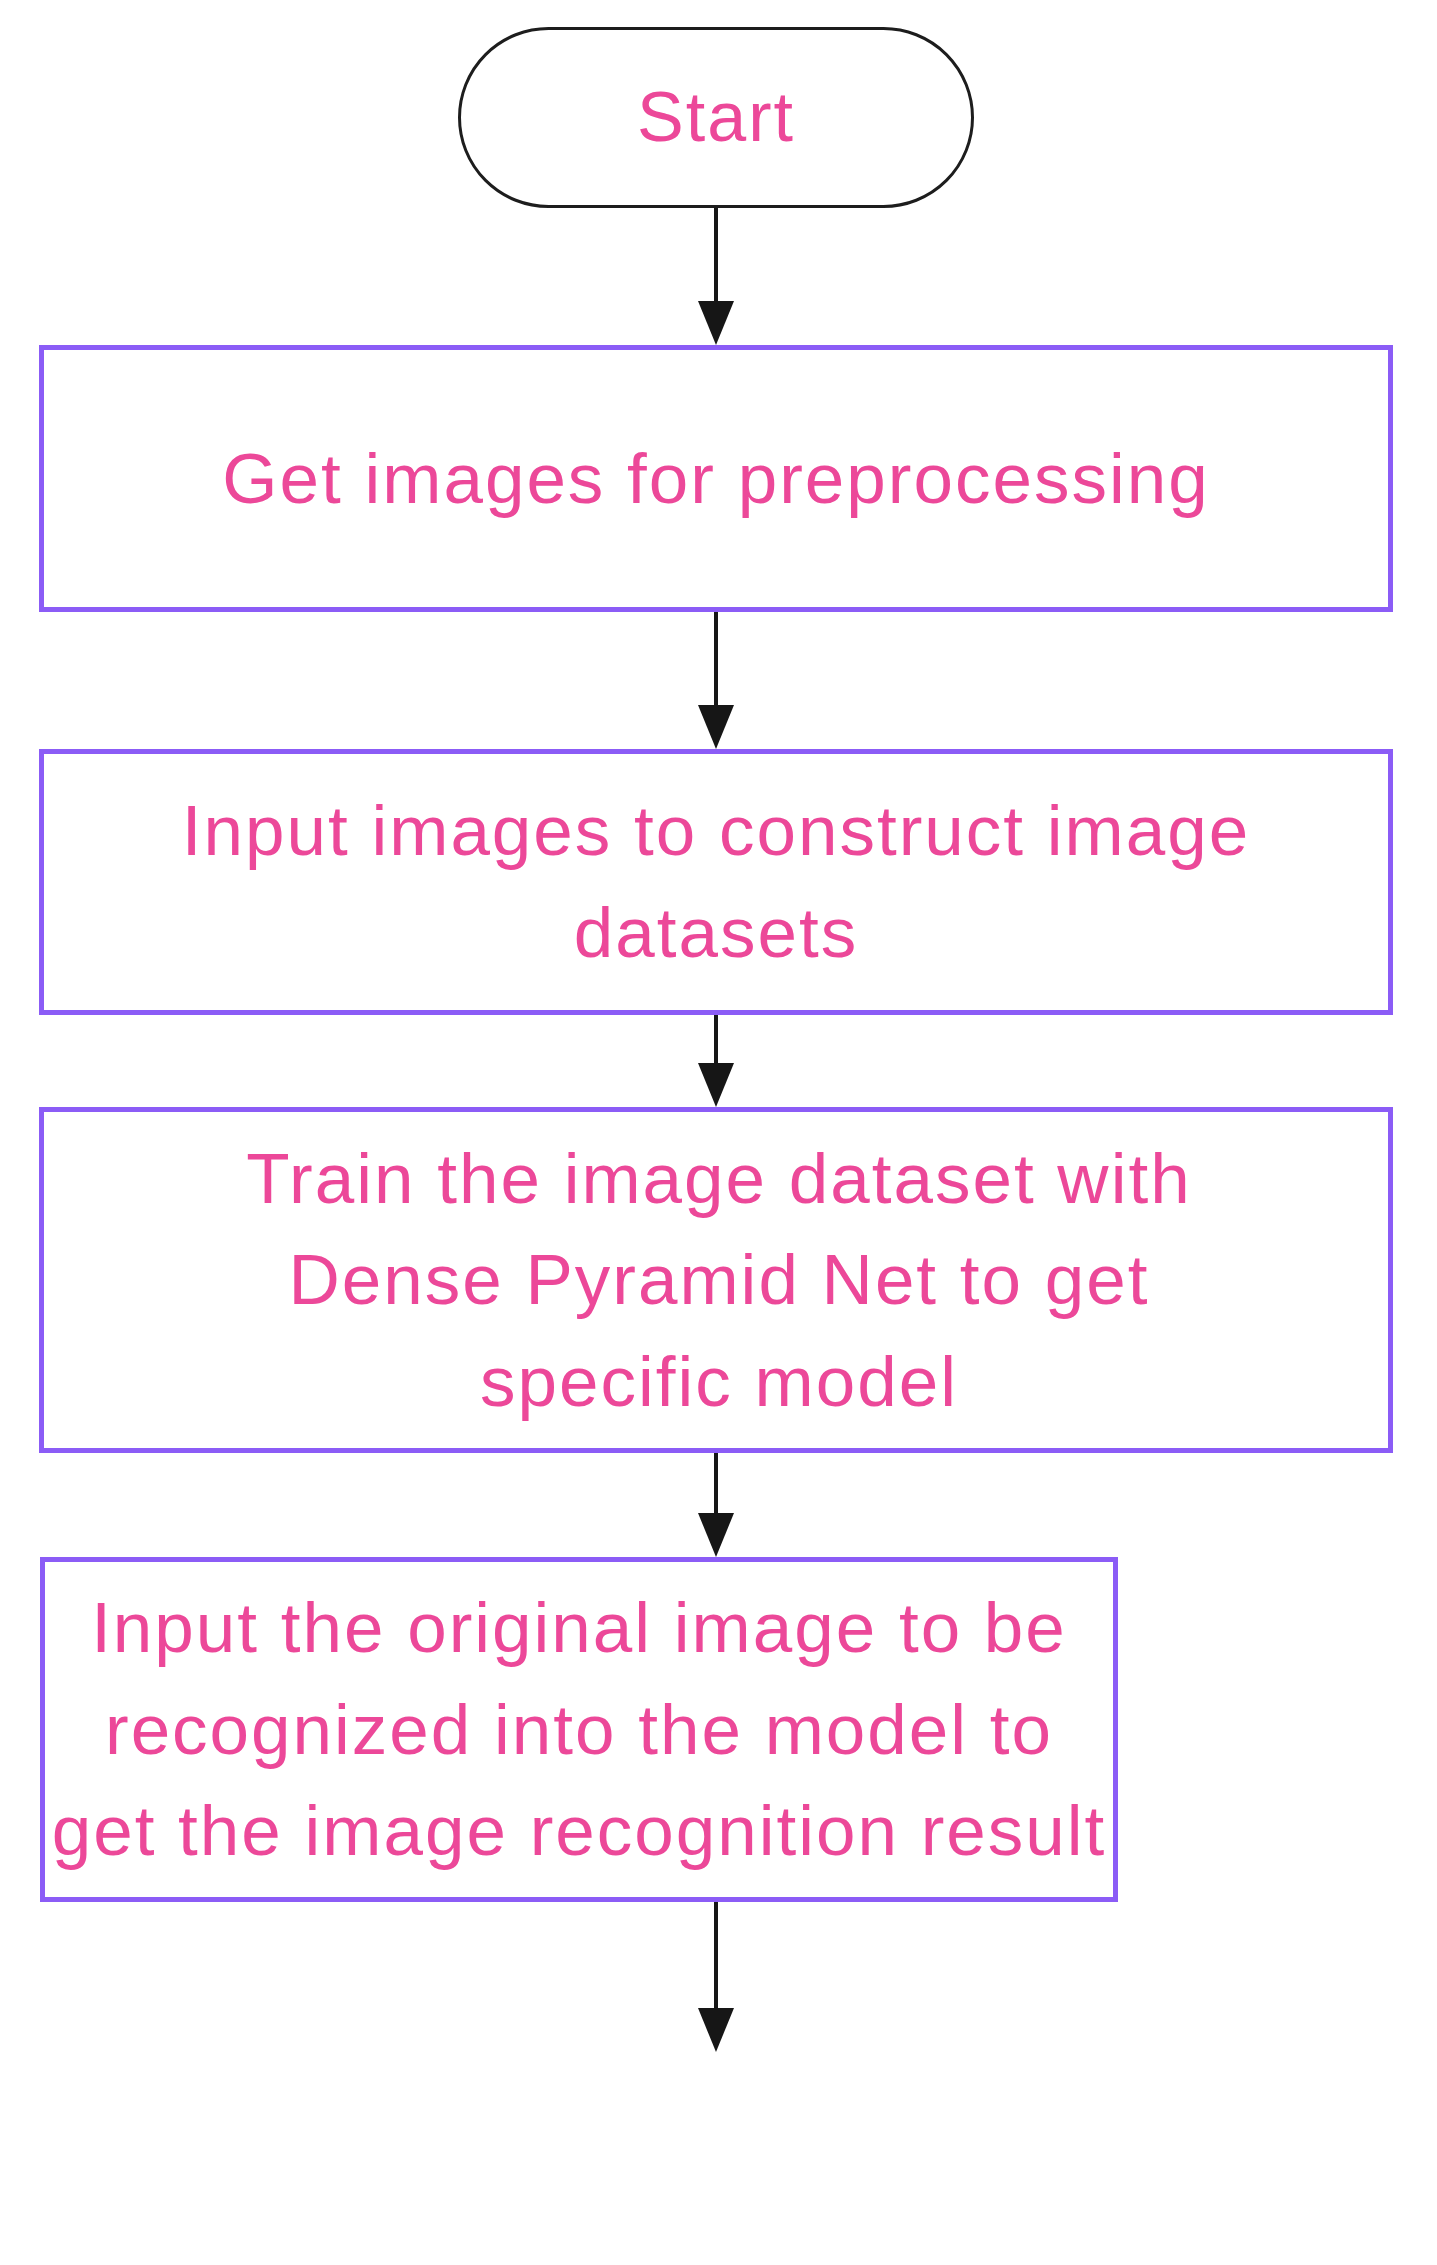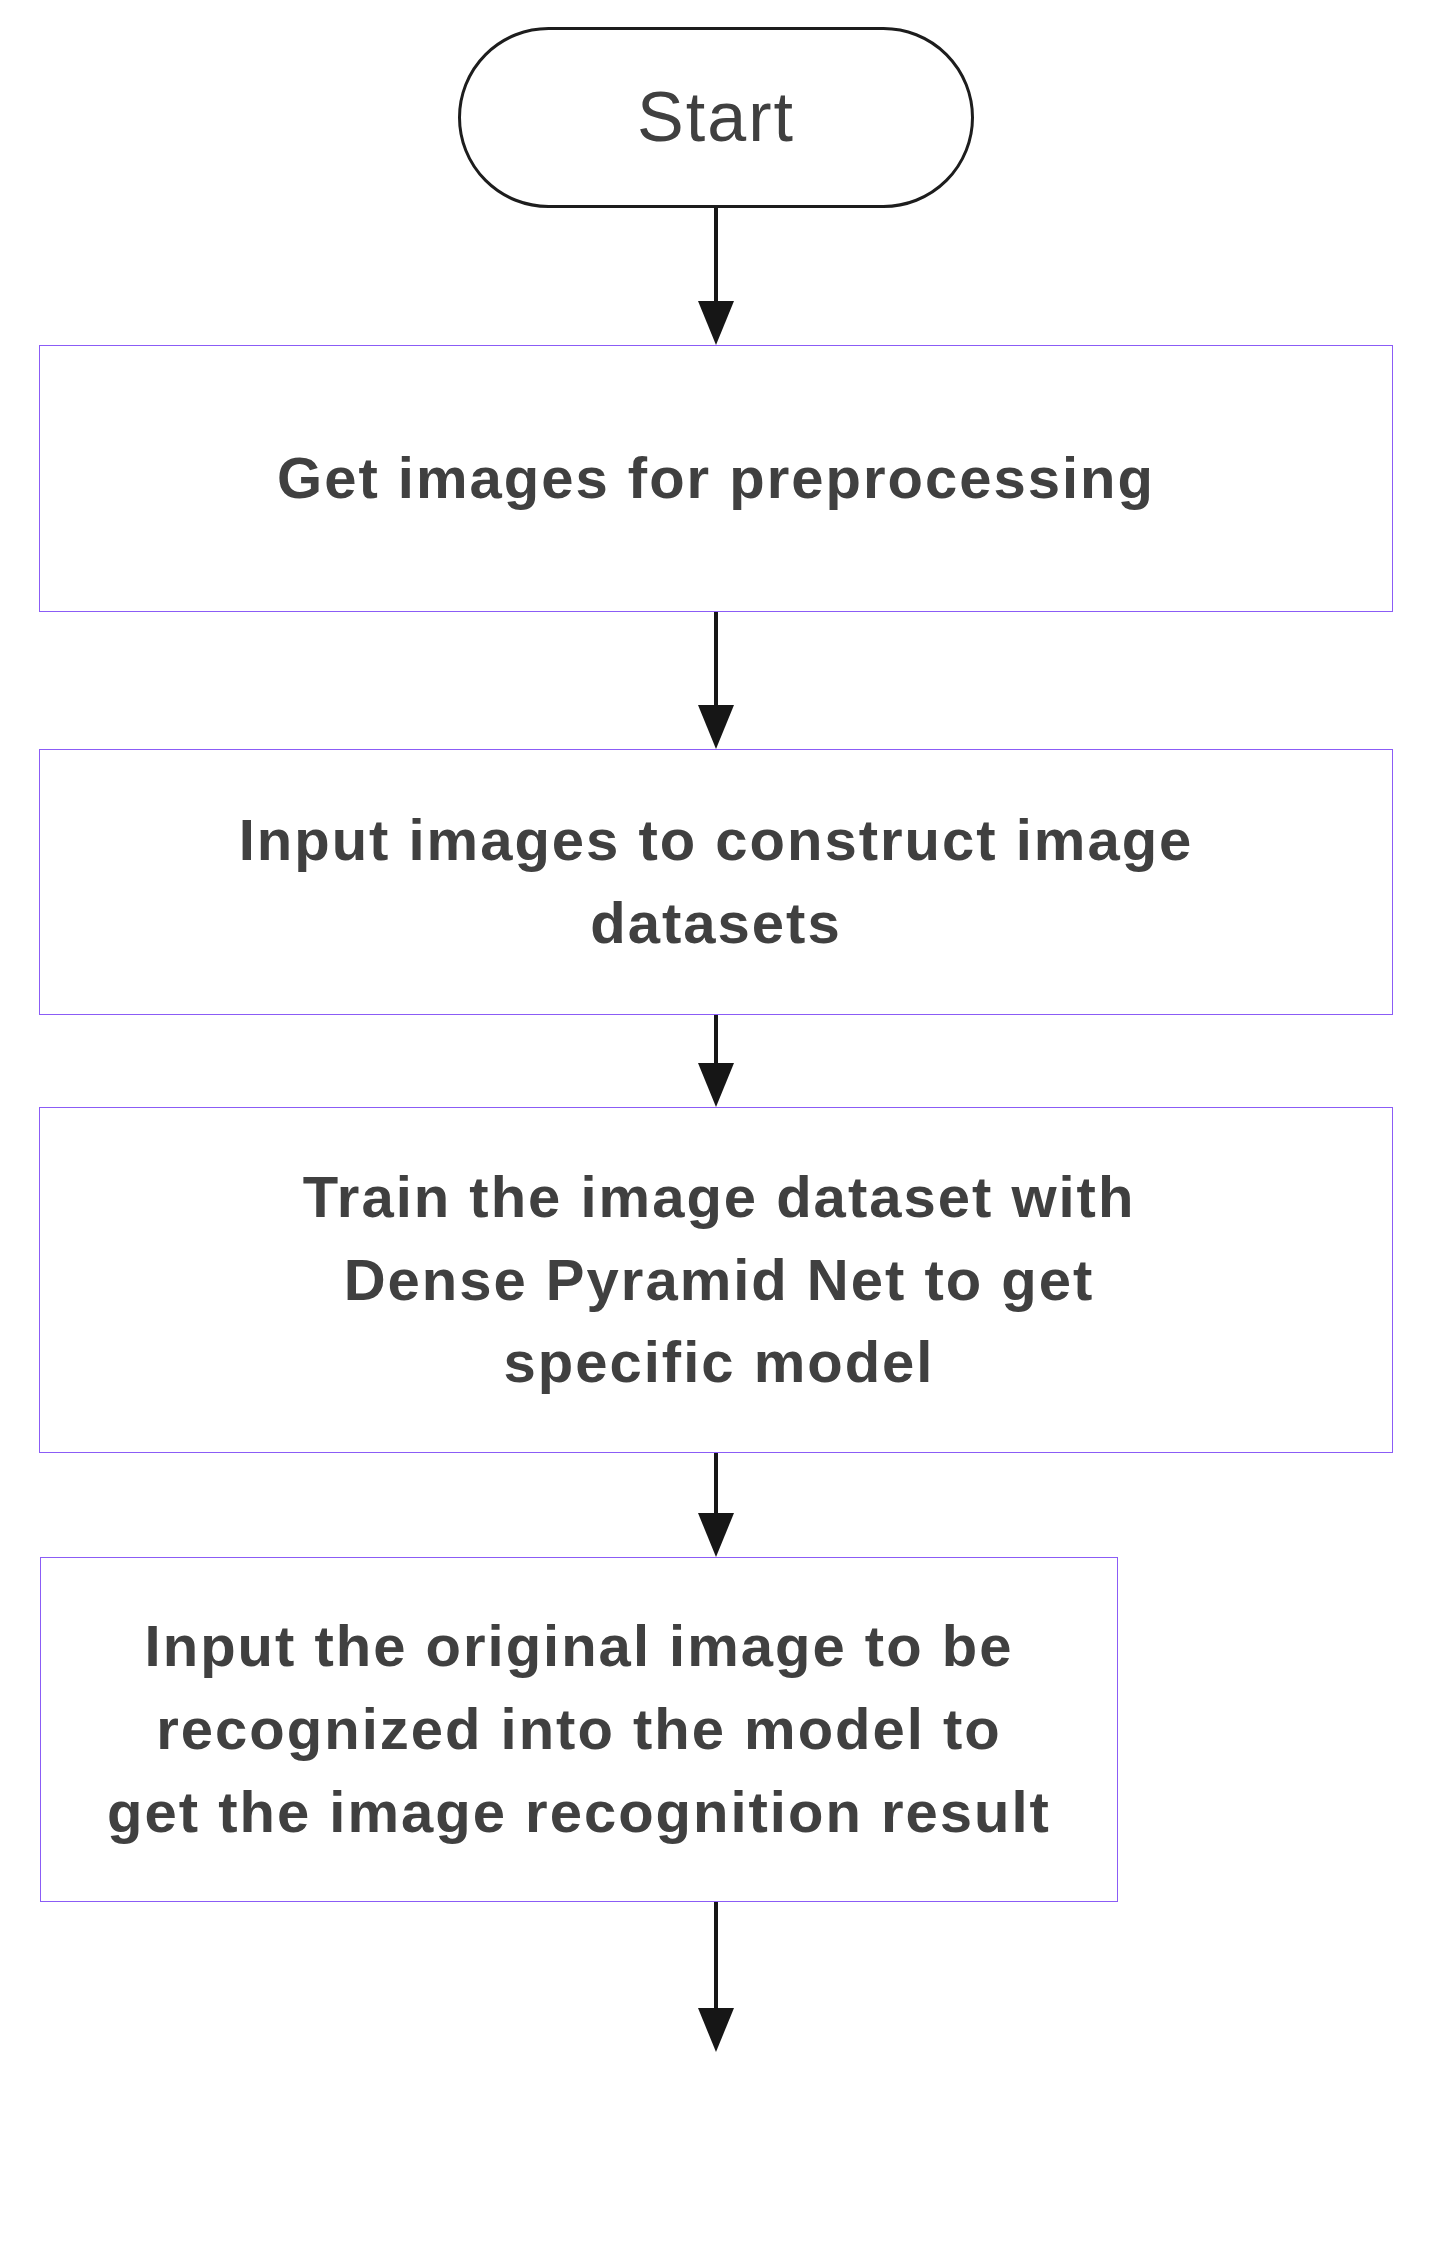--- a/index.html
+++ b/index.html
@@ -22,31 +22,30 @@
     display: flex;
     align-items: center;
     justify-content: center;
     text-align: center;
     background: #ffffff;
   }
   .node .label {
     white-space: pre-line;
     letter-spacing: 2px;
     line-height: 1.43;
-    color: #404040;
+    color: #ec4899;
   }
   .terminator {
     border: 3px solid #1d1d1d;
     border-radius: 999px;
     font-size: 70px;
   }
   .process {
-    border: 1px solid #8b5cf6;
-    font-size: 58px;
-    font-weight: bold;
+    border: 5px solid #8b5cf6;
+    font-size: 71px;
   }
   
   #n-start { left: 458px; top: 27px;   width: 516px;  height: 181px; }
   #n-p1    { left: 39px;  top: 345px;  width: 1354px; height: 267px; }
   #n-p2    { left: 39px;  top: 749px;  width: 1354px; height: 266px; }
   #n-p3    { left: 39px;  top: 1107px; width: 1354px; height: 346px; padding-left: 6px; }
   #n-p4    { left: 40px;  top: 1557px; width: 1078px; height: 345px; }
   #n-end   { left: 458px; top: 2052px; width: 516px;  height: 180px; }
 
   

